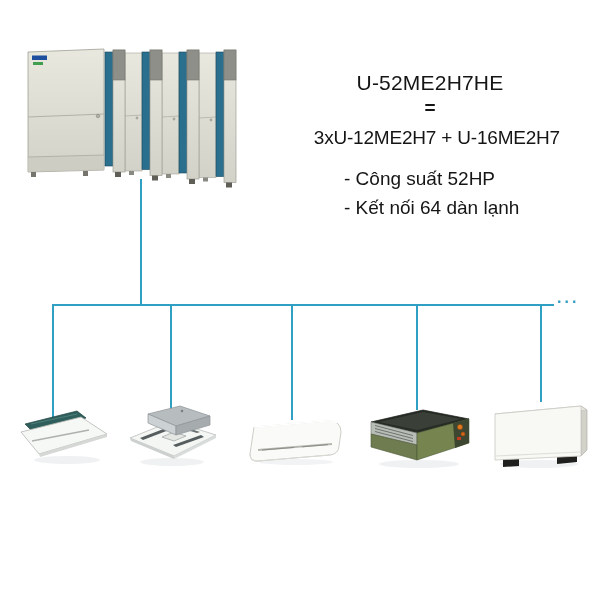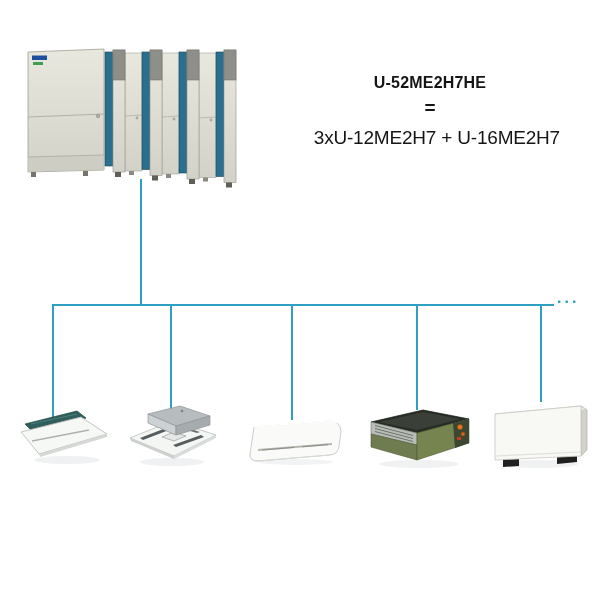--- a/index.html
+++ b/index.html
@@ -2,21 +2,21 @@
 <html><head>
 <meta charset="utf-8">
 <style>
   html,body{margin:0;padding:0;background:#ffffff;}
   .canvas{
     position:relative;width:600px;height:600px;background:#ffffff;overflow:hidden;
     font-family:"Liberation Sans","DejaVu Sans",sans-serif;color:#151515;
   }
   
   .spec{position:absolute;left:300px;top:71px;width:260px;text-align:center;}
-  .spec .model{font-size:16px;font-weight:bold;letter-spacing:.2px;line-height:23px;}
+  .spec .model{font-size:21px;font-weight:normal;letter-spacing:.2px;line-height:23px;}
   .spec .equals{font-size:19px;font-weight:bold;line-height:20px;margin-top:4px;}
   .spec .combo{font-size:19px;line-height:22px;margin-top:9px;letter-spacing:-.2px;text-align:right;}
   .spec .bullets{margin-top:15px;text-align:left;padding-left:44px;}
   .spec .bullet{font-size:19px;line-height:29px;white-space:nowrap;}
   
   .line{position:absolute;background:#2f9fc4;}
   .riser{left:140px;top:179px;width:2px;height:127px;}
   .bus{left:52px;top:304px;width:502px;height:2px;}
   .drop{width:2px;top:304px;}
   .drop1{left:52px;height:116px;}
@@ -178,15 +178,19 @@
     <line x1="14" y1="20" x2="90" y2="13.5" stroke="#b9b8b1" stroke-width="1"></line>
 
     <polygon points="6,20 92,12 92,62 6,66" fill="#f8f8f5" stroke="#c9c8c2" stroke-width="0.8"></polygon>
     <line x1="6" y1="62" x2="92" y2="58" stroke="#e0dfd9" stroke-width="1.2"></line>
   </svg>
 
   <div class="spec">
     <div class="model">U-52ME2H7HE</div>
     <div class="equals">=</div>
     <div class="combo">3xU-12ME2H7 + U-16ME2H7</div>
+    <div class="bullets">
+      <div class="bullet">- Công suất 52HP</div>
+      <div class="bullet">- Kết nối 64 dàn lạnh</div>
+    </div>
   </div>
 
 </div>
 
 </body></html>

